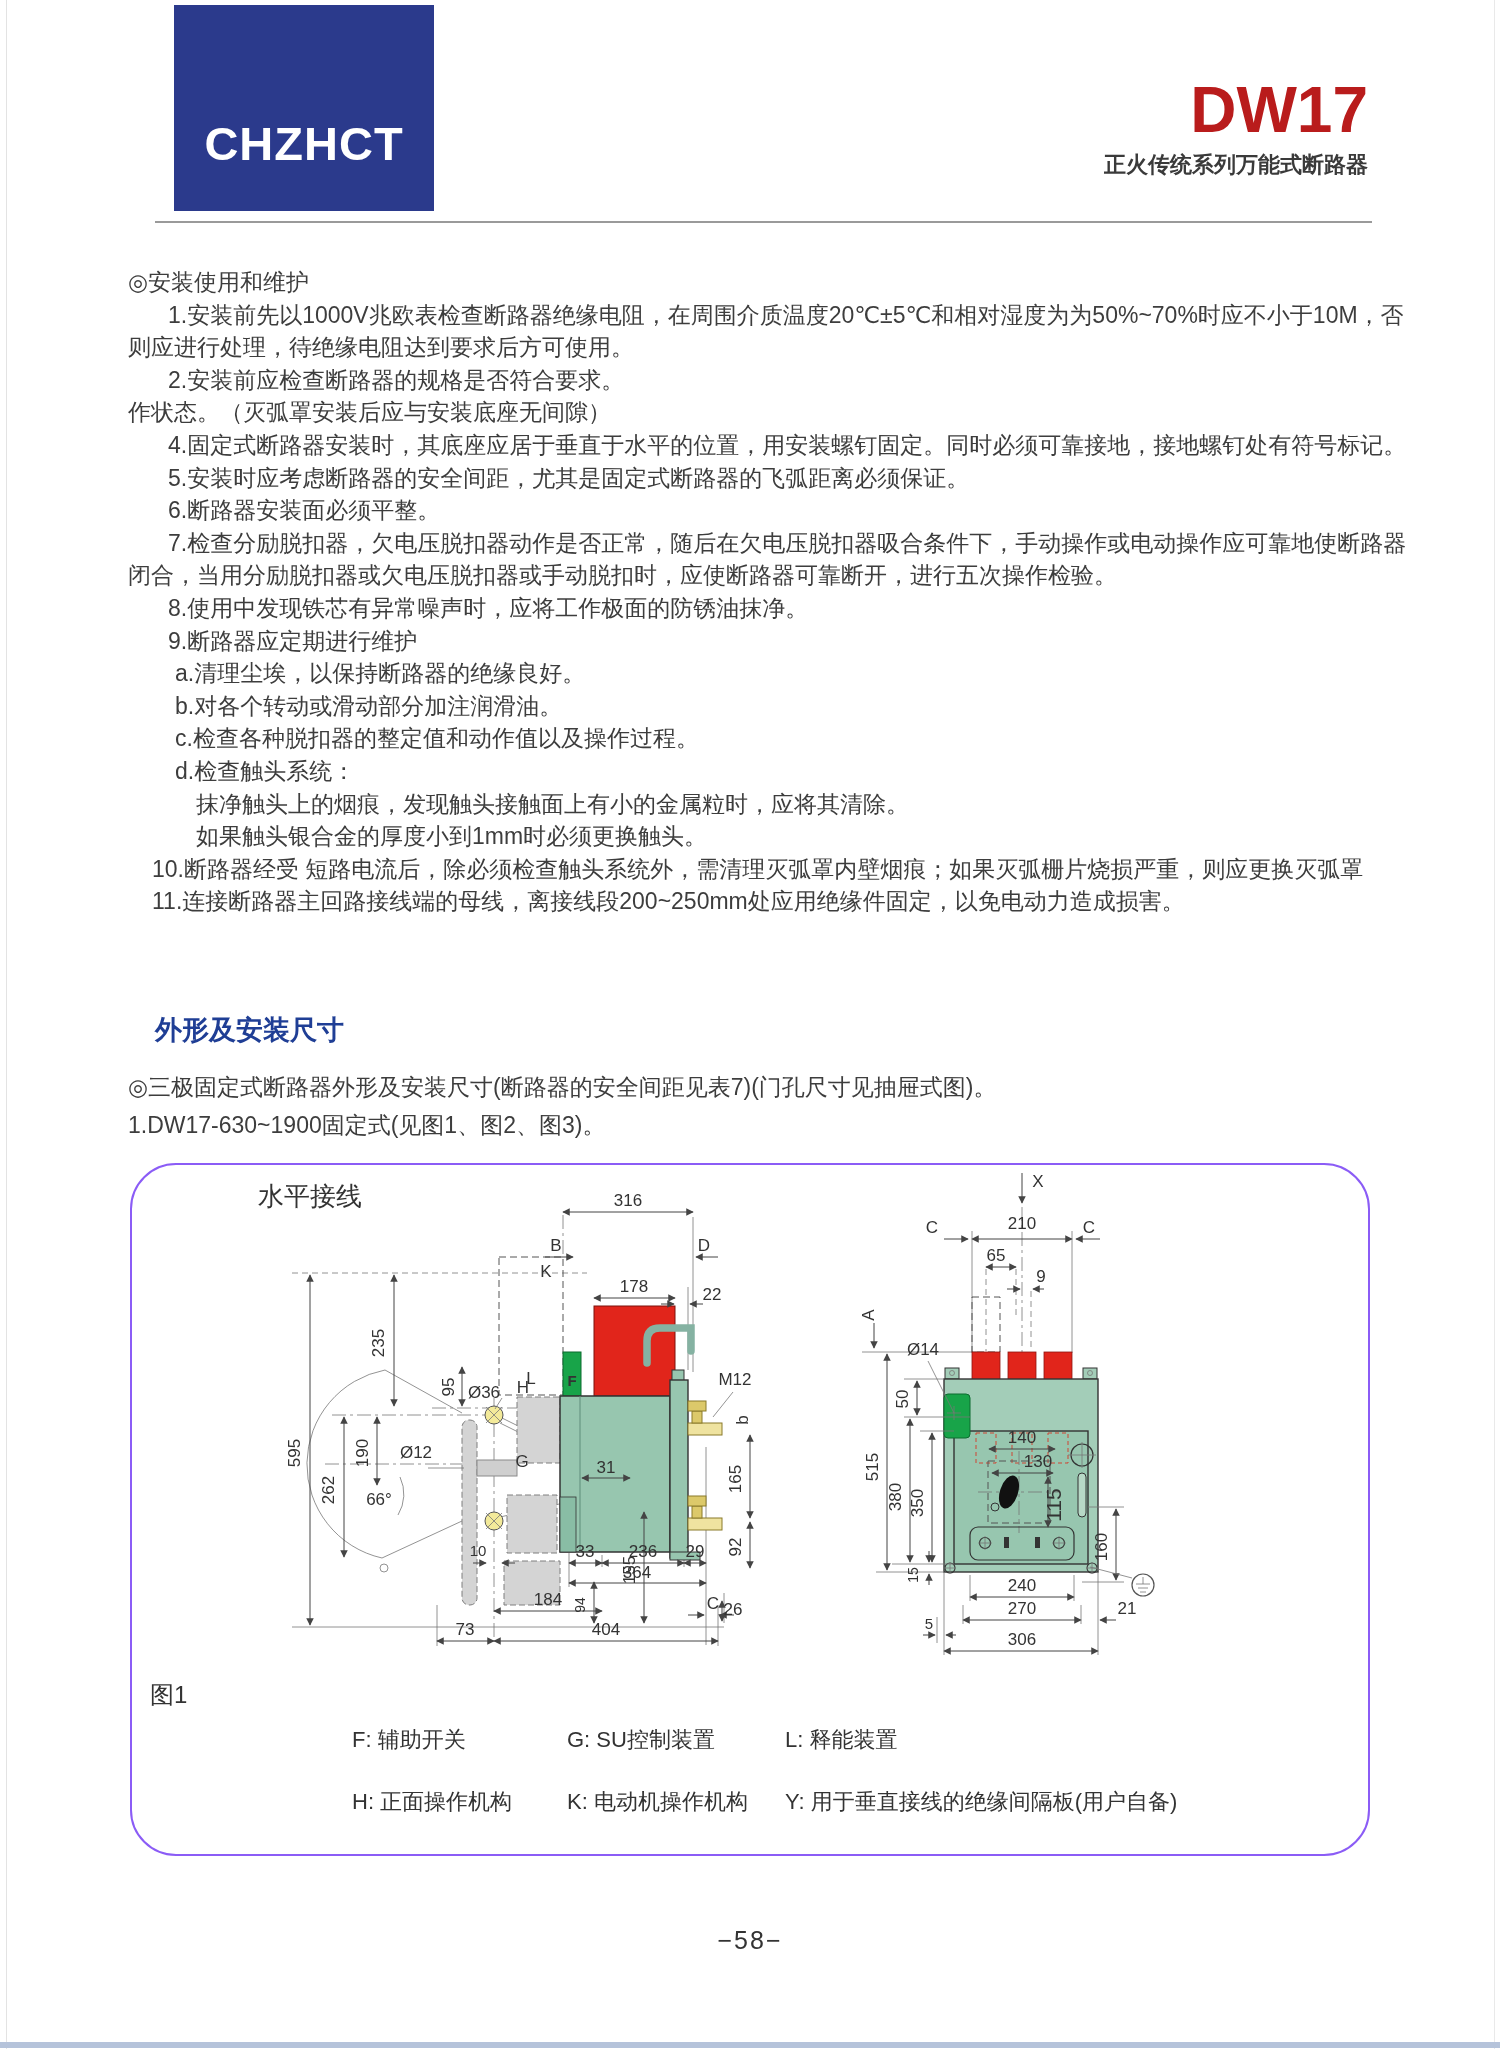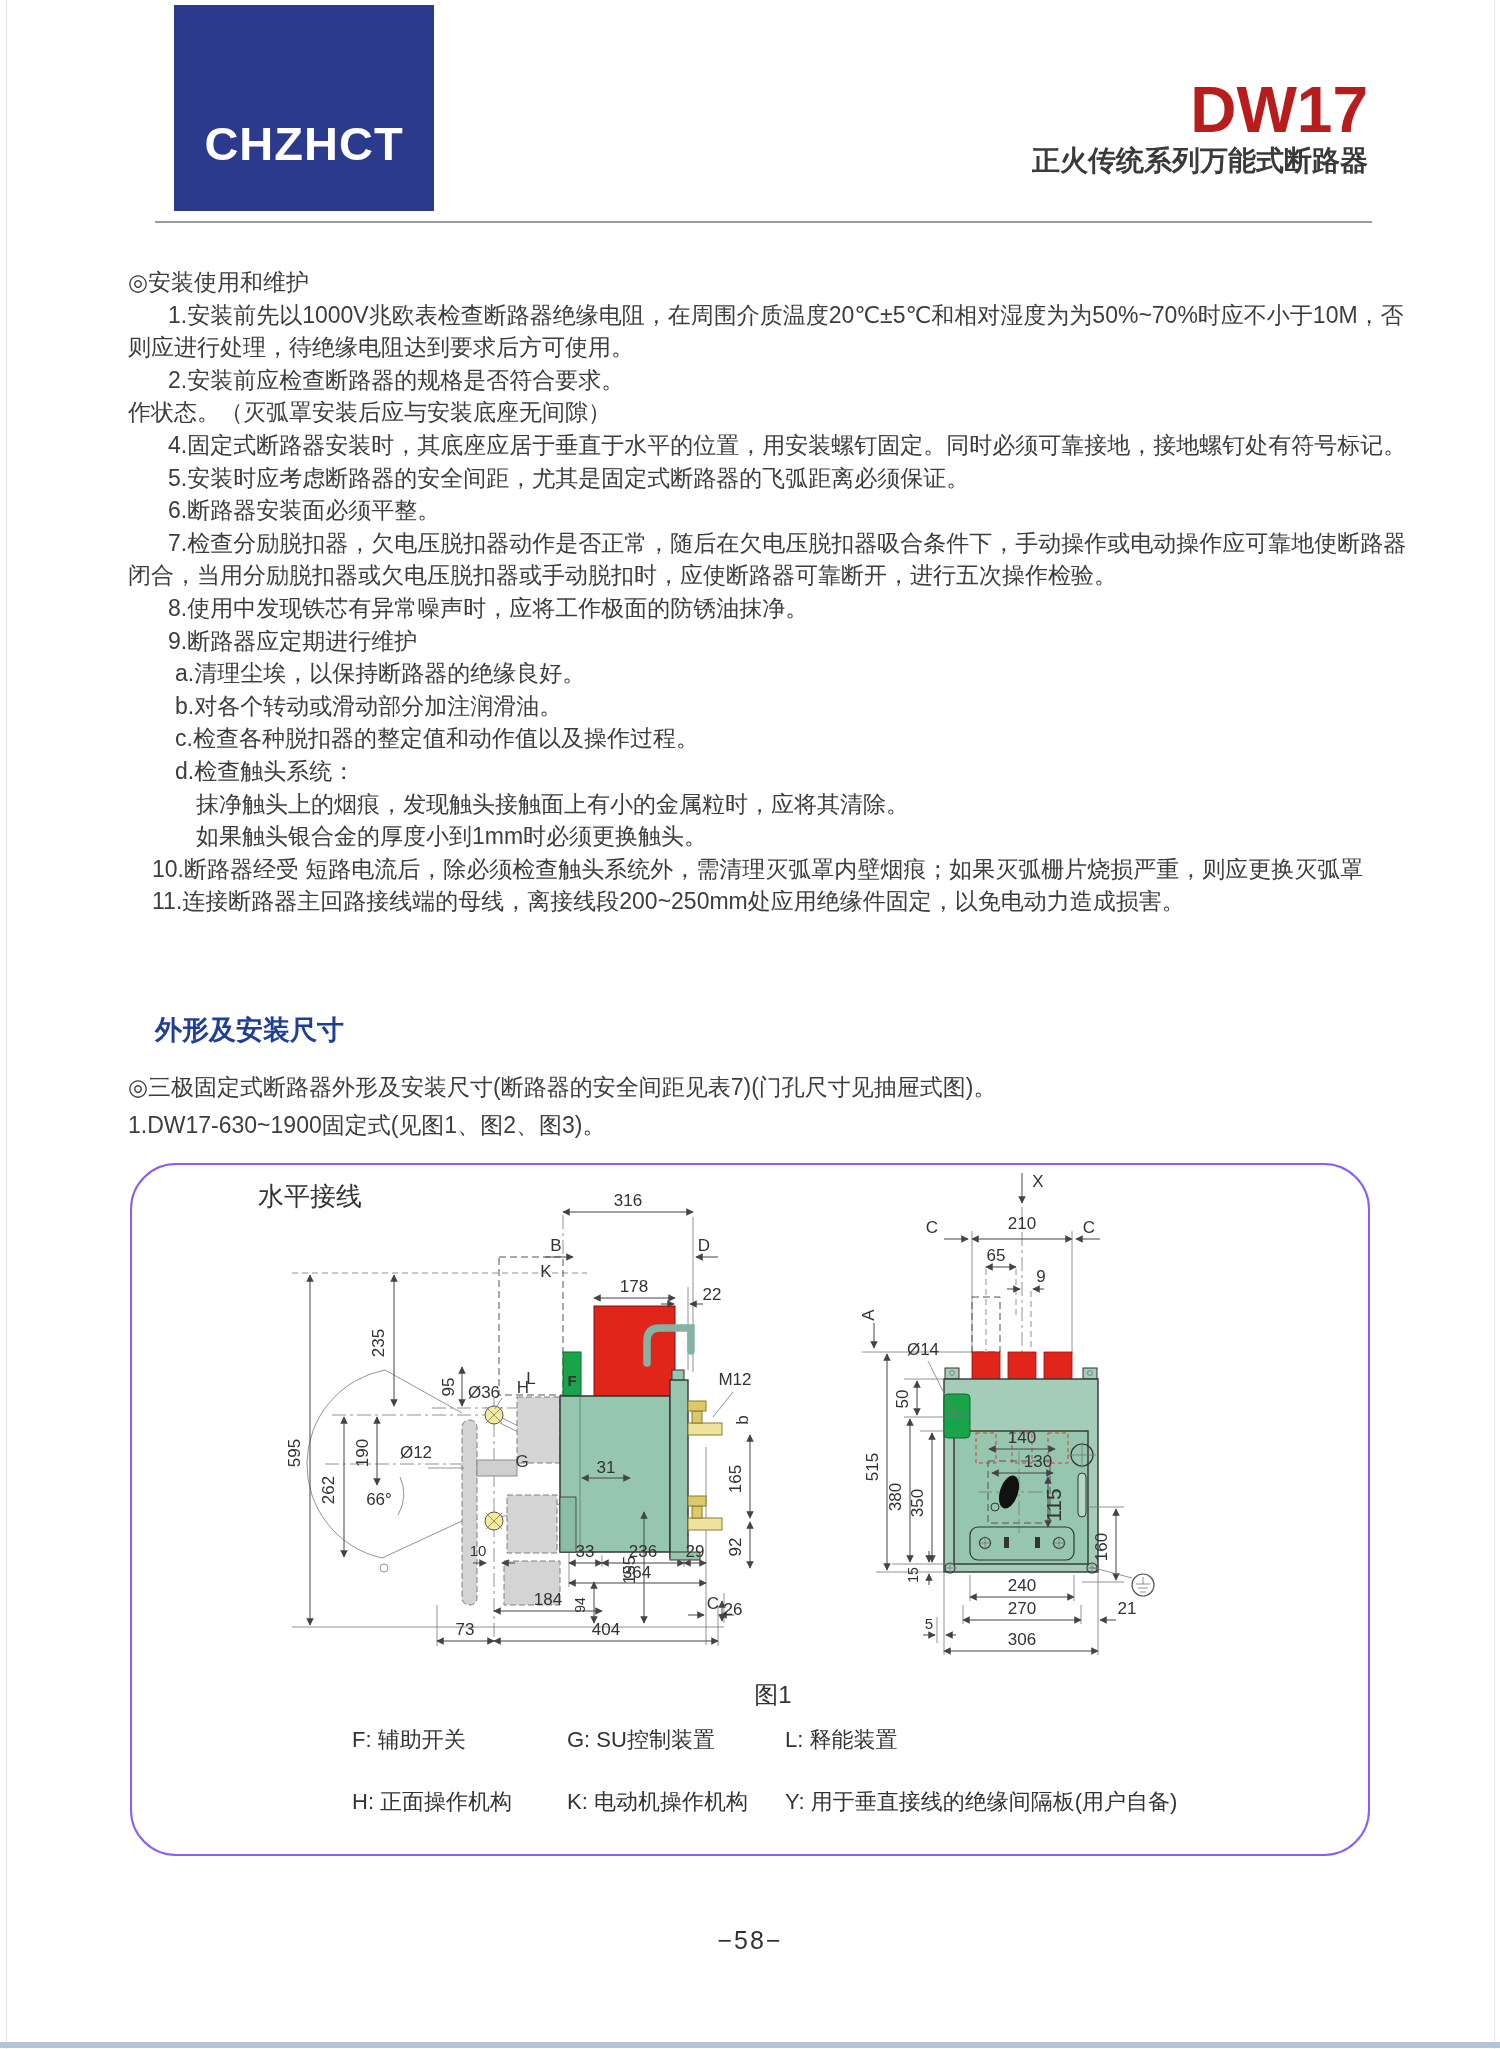--- a/index.html
+++ b/index.html
@@ -7,39 +7,39 @@
         font-family:"Liberation Sans","DejaVu Sans",sans-serif;color:#3d3d3d;}
   .edge-l{position:absolute;left:6px;top:0;bottom:0;width:1px;background:#e3e3e3;}
   .edge-r{position:absolute;right:5px;top:0;bottom:0;width:1px;background:#e9e9e9;}
   .botline{position:absolute;left:0;bottom:1px;width:100%;height:6px;background:#b5c3da;}
 
   .logo{position:absolute;left:167px;top:5px;width:260px;height:206px;background:#2b3a8c;
         display:flex;align-items:flex-end;justify-content:center;padding-bottom:40px;box-sizing:border-box;margin-left:7px;}
   .logo span{color:#ffffff;font-size:47px;font-weight:bold;letter-spacing:1px;}
   .brand{position:absolute;right:132px;top:78px;text-align:right;}
   .model{color:#b91c1c;font-size:64px;font-weight:bold;line-height:1;}
-  .subtitle{color:#3a3a3a;font-size:28px;font-weight:bold;}
+  .subtitle{color:#3a3a3a;font-size:22px;font-weight:bold;margin-top:8px;}
   .hrule{position:absolute;left:155px;right:128px;top:221px;height:2px;background:#9a9a9a;}
 
   .bodytext{position:absolute;left:128px;top:266px;width:1300px;font-size:23px;line-height:32.6px;}
   .ln{white-space:nowrap;}
   .ln.i1{padding-left:40px;}
   .ln.i1b{padding-left:24px;}
   .ln.i2{padding-left:47px;}
   .ln.i3{padding-left:68px;}
 
   .sechead{position:absolute;left:155px;top:1012px;font-size:27px;font-weight:bold;color:#1f3e95;}
   .secbody{position:absolute;left:128px;top:1068px;font-size:23px;line-height:38px;}
 
   .figbox{position:absolute;left:130px;top:1163px;width:1240px;height:693px;
           border:2px solid #8b5cf6;border-radius:46px;box-sizing:border-box;}
   .viewlabel{position:absolute;left:126px;top:14px;font-size:26px;color:#333;}
   svg.diag{position:absolute;left:0;top:0;}
-  .figcap{position:absolute;top:514px;left:0;width:100%;text-align:center;font-size:24px;color:#333;
-          padding-left:46px;box-sizing:border-box;}
+  .figcap{position:absolute;top:514px;left:0;width:100%;font-size:24px;color:#333;
+          padding-left:18px;box-sizing:border-box;}
   .legend{position:absolute;left:220px;top:560px;display:grid;grid-template-columns:215px 218px auto;
           row-gap:32px;font-size:22px;color:#333;white-space:nowrap;}
   .pagenum{position:absolute;left:0;width:100%;top:1926px;text-align:center;font-size:25px;color:#333;letter-spacing:2px;}
 
   
   .dim{stroke:#444;stroke-width:1;fill:none;}
   .thin{stroke:#777;stroke-width:0.8;fill:none;}
   .dash{stroke-dasharray:6 4;}
   .dd{stroke-dasharray:14 4 3 4;}
   .dashbox{fill:none;stroke:#555;stroke-width:1;stroke-dasharray:7 4;}

